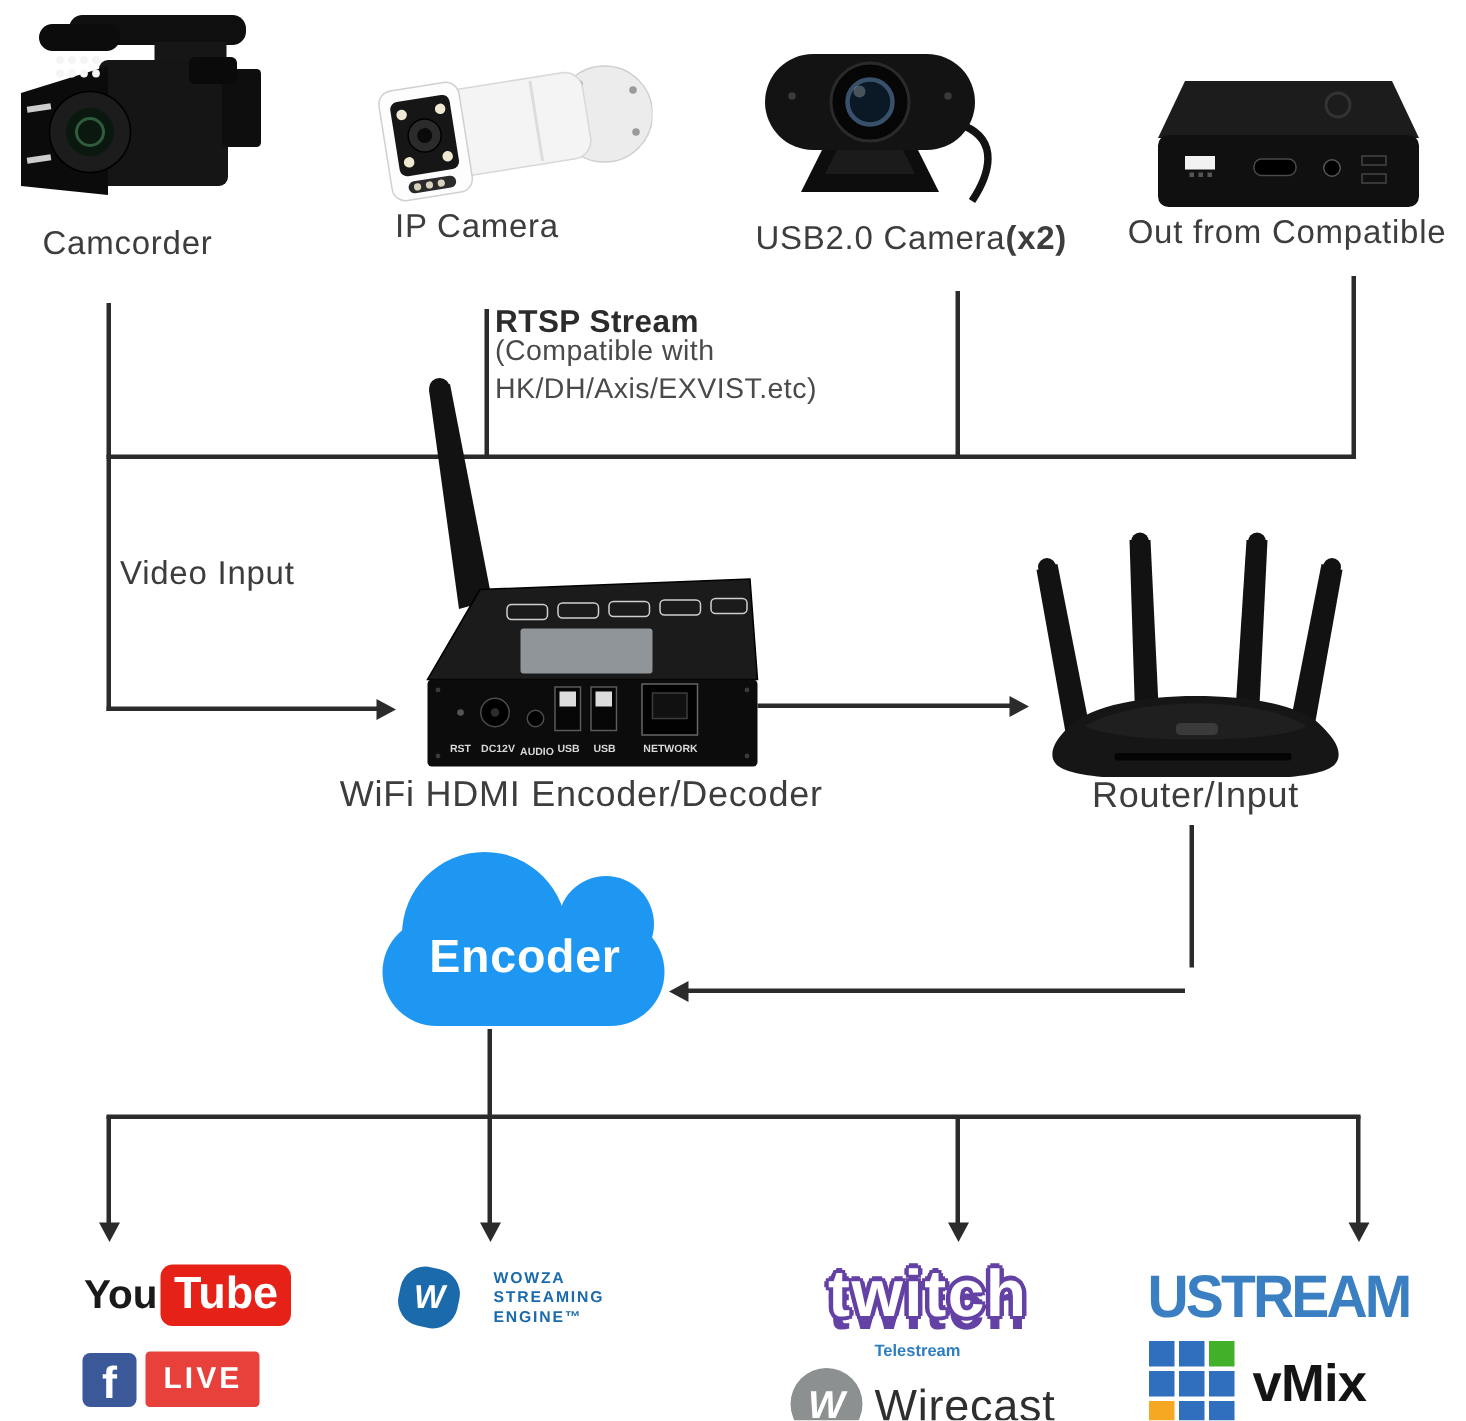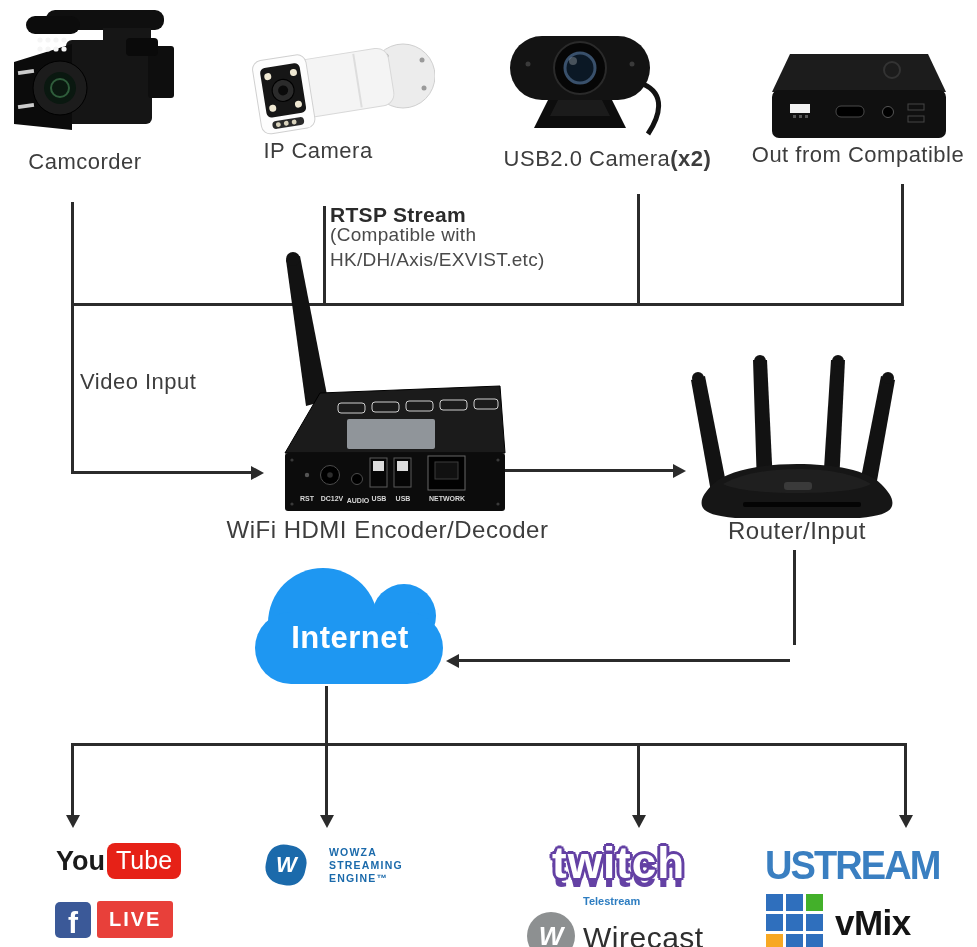--- a/index.html
+++ b/index.html
@@ -20,21 +20,21 @@
   
   .cloud{position:absolute;background:#1e97f2;}
   .cloud-base{left:255px;top:612px;width:188px;height:72px;border-radius:36px;}
   .cloud-c1{left:268px;top:568px;width:110px;height:110px;border-radius:50%;}
   .cloud-c2{left:372px;top:584px;width:64px;height:64px;border-radius:50%;}
   .cloud-text{position:absolute;left:262px;top:620px;width:176px;text-align:center;
               font-size:31px;font-weight:bold;color:#ffffff;letter-spacing:.5px;}
   
   .svc{position:absolute;display:flex;align-items:center;}
   .yt-you{font-size:27px;font-weight:bold;color:#1a1a1a;margin-right:2px;}
-  .yt-tube{background:#e62117;color:#fff;font-size:25px;font-weight:normal;border-radius:8px;padding:3px 9px 4px;}
+  .yt-tube{background:#e62117;color:#fff;font-size:30px;font-weight:bold;border-radius:8px;padding:3px 9px 4px;}
   .fb-sq{width:36px;height:36px;background:#3b5998;border-radius:5px;color:#fff;font-weight:bold;font-size:30px;
          display:flex;align-items:flex-end;justify-content:center;line-height:30px;}
   .fb-live{background:#e8403a;color:#fff;font-weight:bold;font-size:20px;letter-spacing:2px;
            padding:7px 12px;border-radius:3px;margin-left:6px;}
   .wz-icon{width:40px;height:40px;background:#1b6aab;border-radius:42%;transform:rotate(12deg);
            display:flex;align-items:center;justify-content:center;}
   .wz-icon span{color:#fff;font-weight:bold;font-style:italic;font-size:22px;transform:rotate(-12deg);}
   .wz-text{margin-left:23px;color:#1b6aab;font-weight:bold;font-size:10.5px;letter-spacing:1.2px;line-height:13px;}
   .ls-icon{width:26px;height:36px;background:#d6212e;border-radius:80% 20% 60% 40% / 70% 30% 70% 30%;
            transform:rotate(-18deg);margin-right:6px;}
@@ -227,21 +227,21 @@
   </svg>
   <div class="lbl" style="left:697px;top:517px;width:200px;font-size:24px;">Router/Input</div>
 
   <div class="ln" style="left:793px;top:550px;width:3px;height:95px;"></div>
   <div class="ln" style="left:458px;top:659px;width:332px;height:3px;"></div>
   <div class="arr arr-left" style="left:446px;top:653.5px;"></div>
 
   <div class="cloud cloud-c1 abs"></div>
   <div class="cloud cloud-c2 abs"></div>
   <div class="cloud cloud-base abs"></div>
-  <div class="cloud-text">Internet</div>
+  <div class="cloud-text">Encoder</div>
 
   <div class="ln" style="left:325px;top:686px;width:3px;height:130px;"></div>
   <div class="ln" style="left:71px;top:743px;width:836px;height:3px;"></div>
   <div class="ln" style="left:71px;top:744px;width:3px;height:72px;"></div>
   <div class="arr arr-down" style="left:65.5px;top:815px;"></div>
   <div class="arr arr-down" style="left:319.5px;top:815px;"></div>
   <div class="ln" style="left:637px;top:744px;width:3px;height:72px;"></div>
   <div class="arr arr-down" style="left:631.5px;top:815px;"></div>
   <div class="ln" style="left:904px;top:744px;width:3px;height:72px;"></div>
   <div class="arr arr-down" style="left:898.5px;top:815px;"></div>

